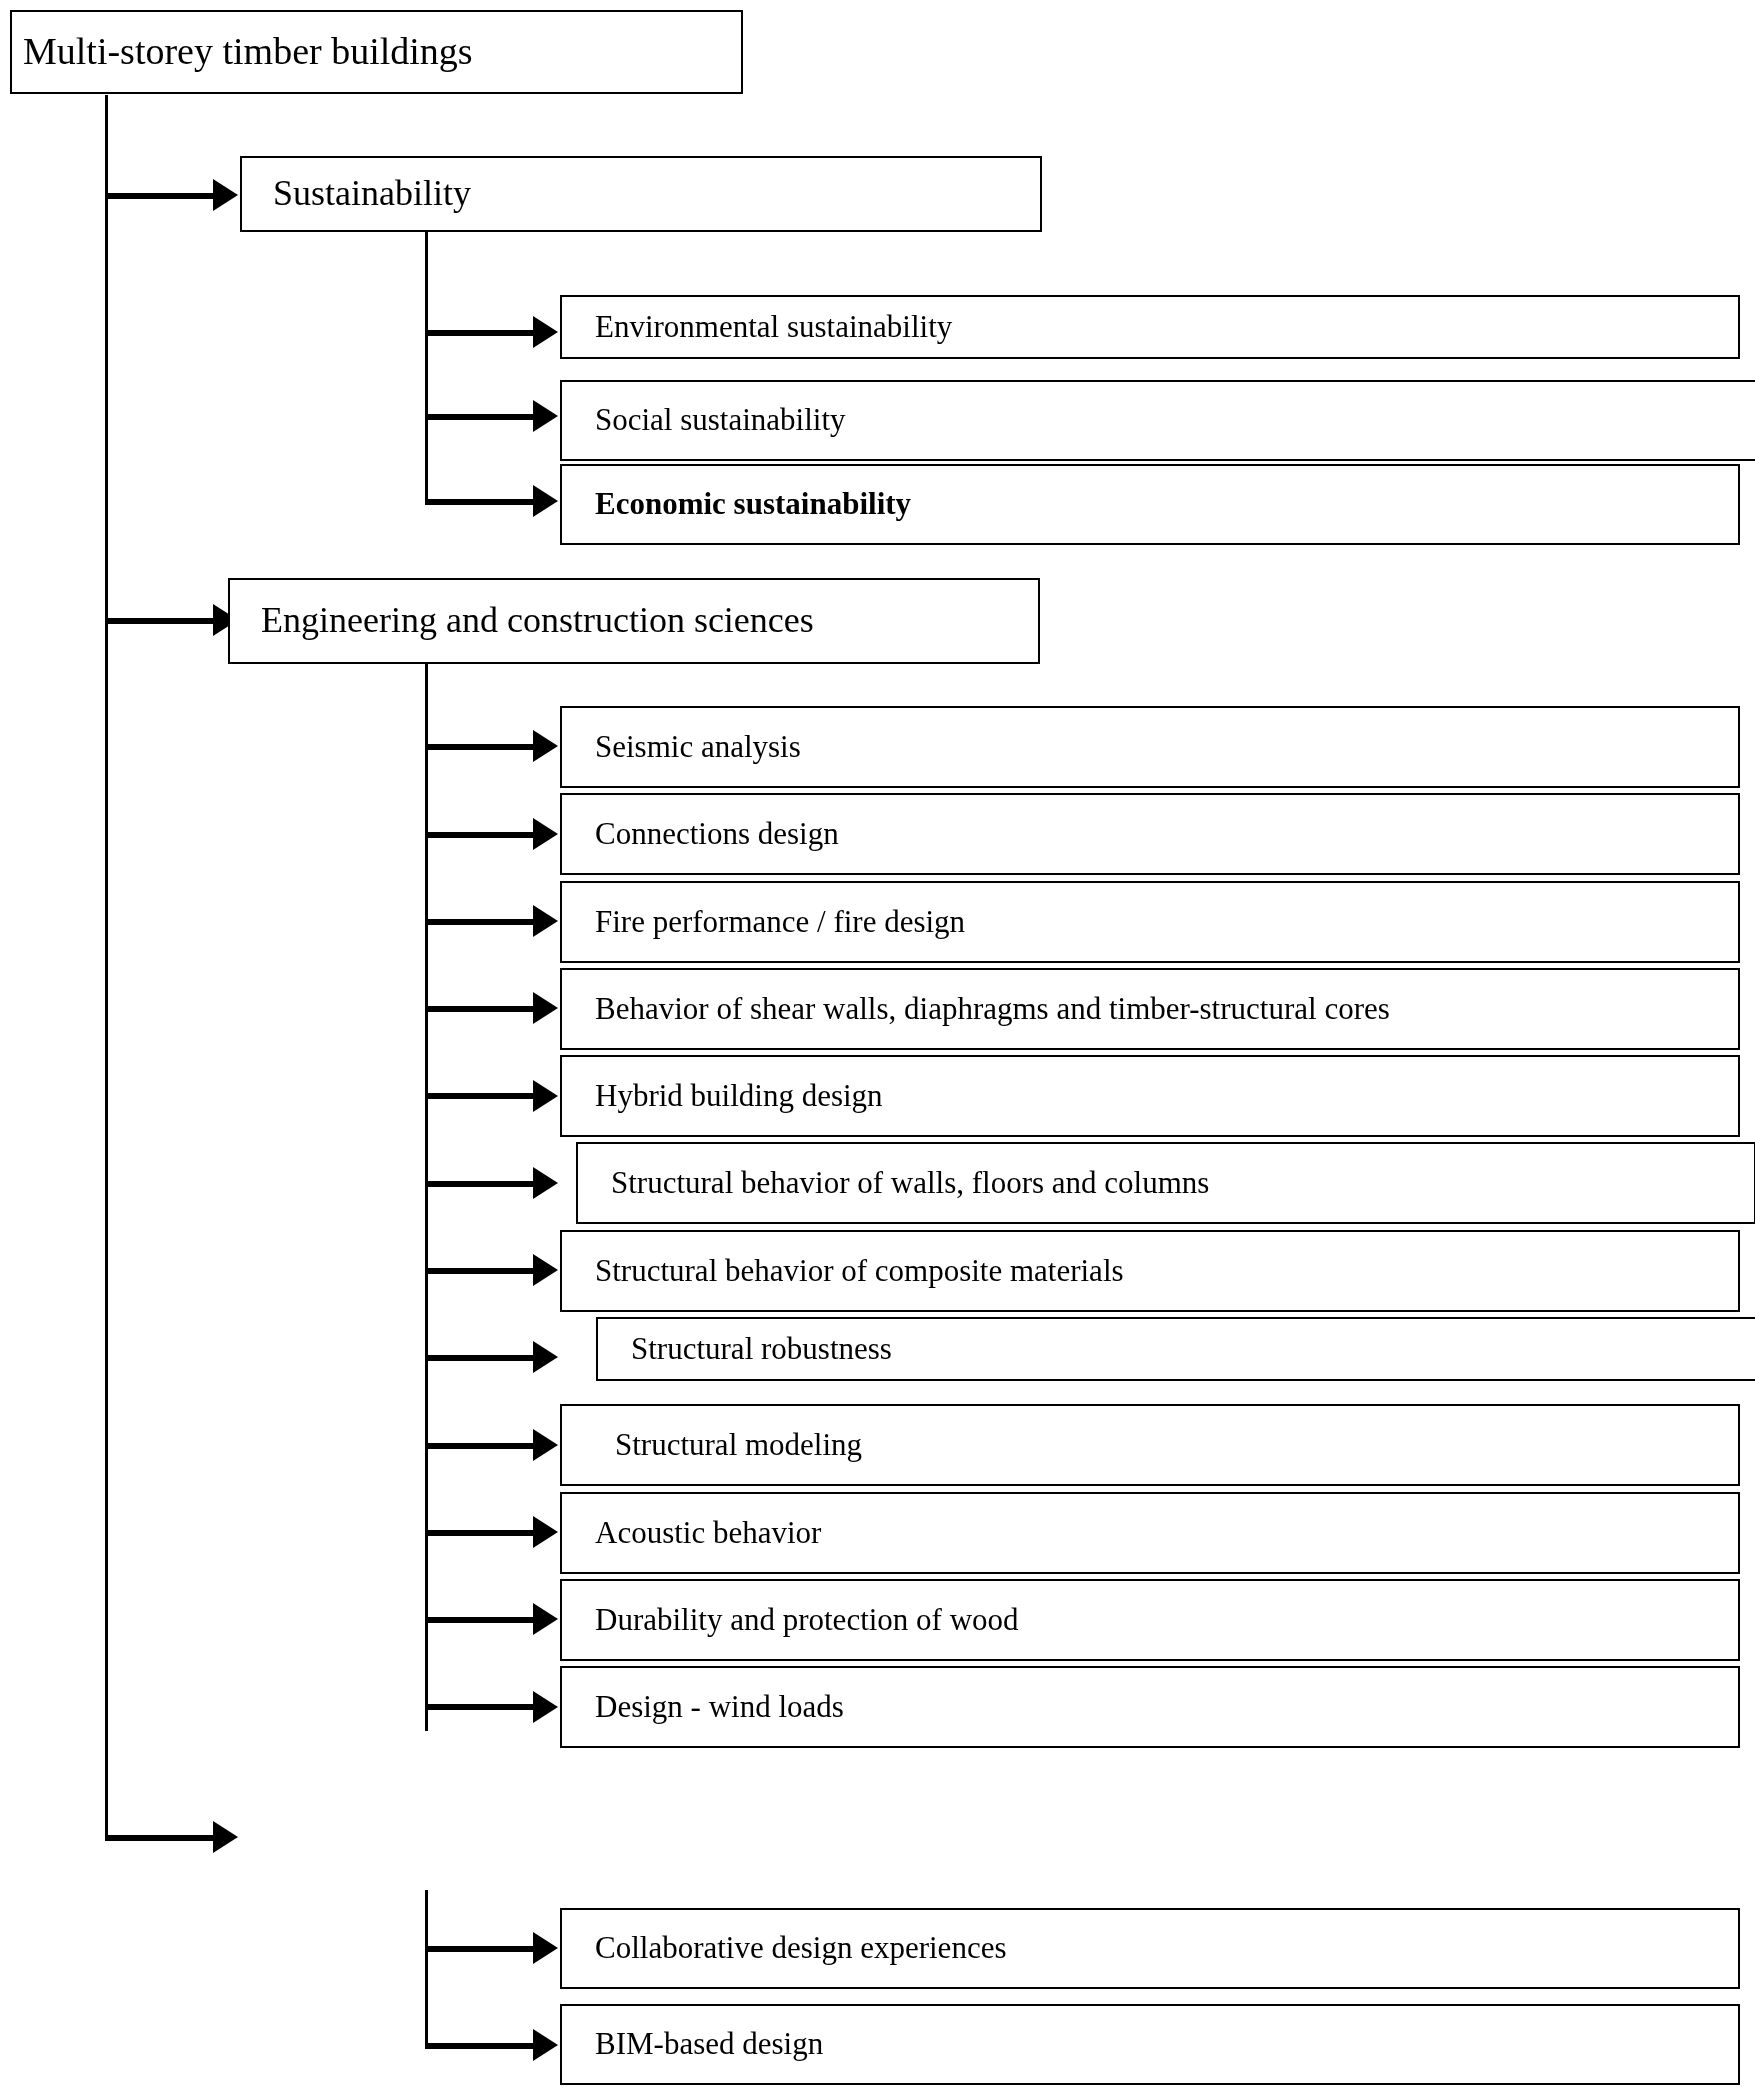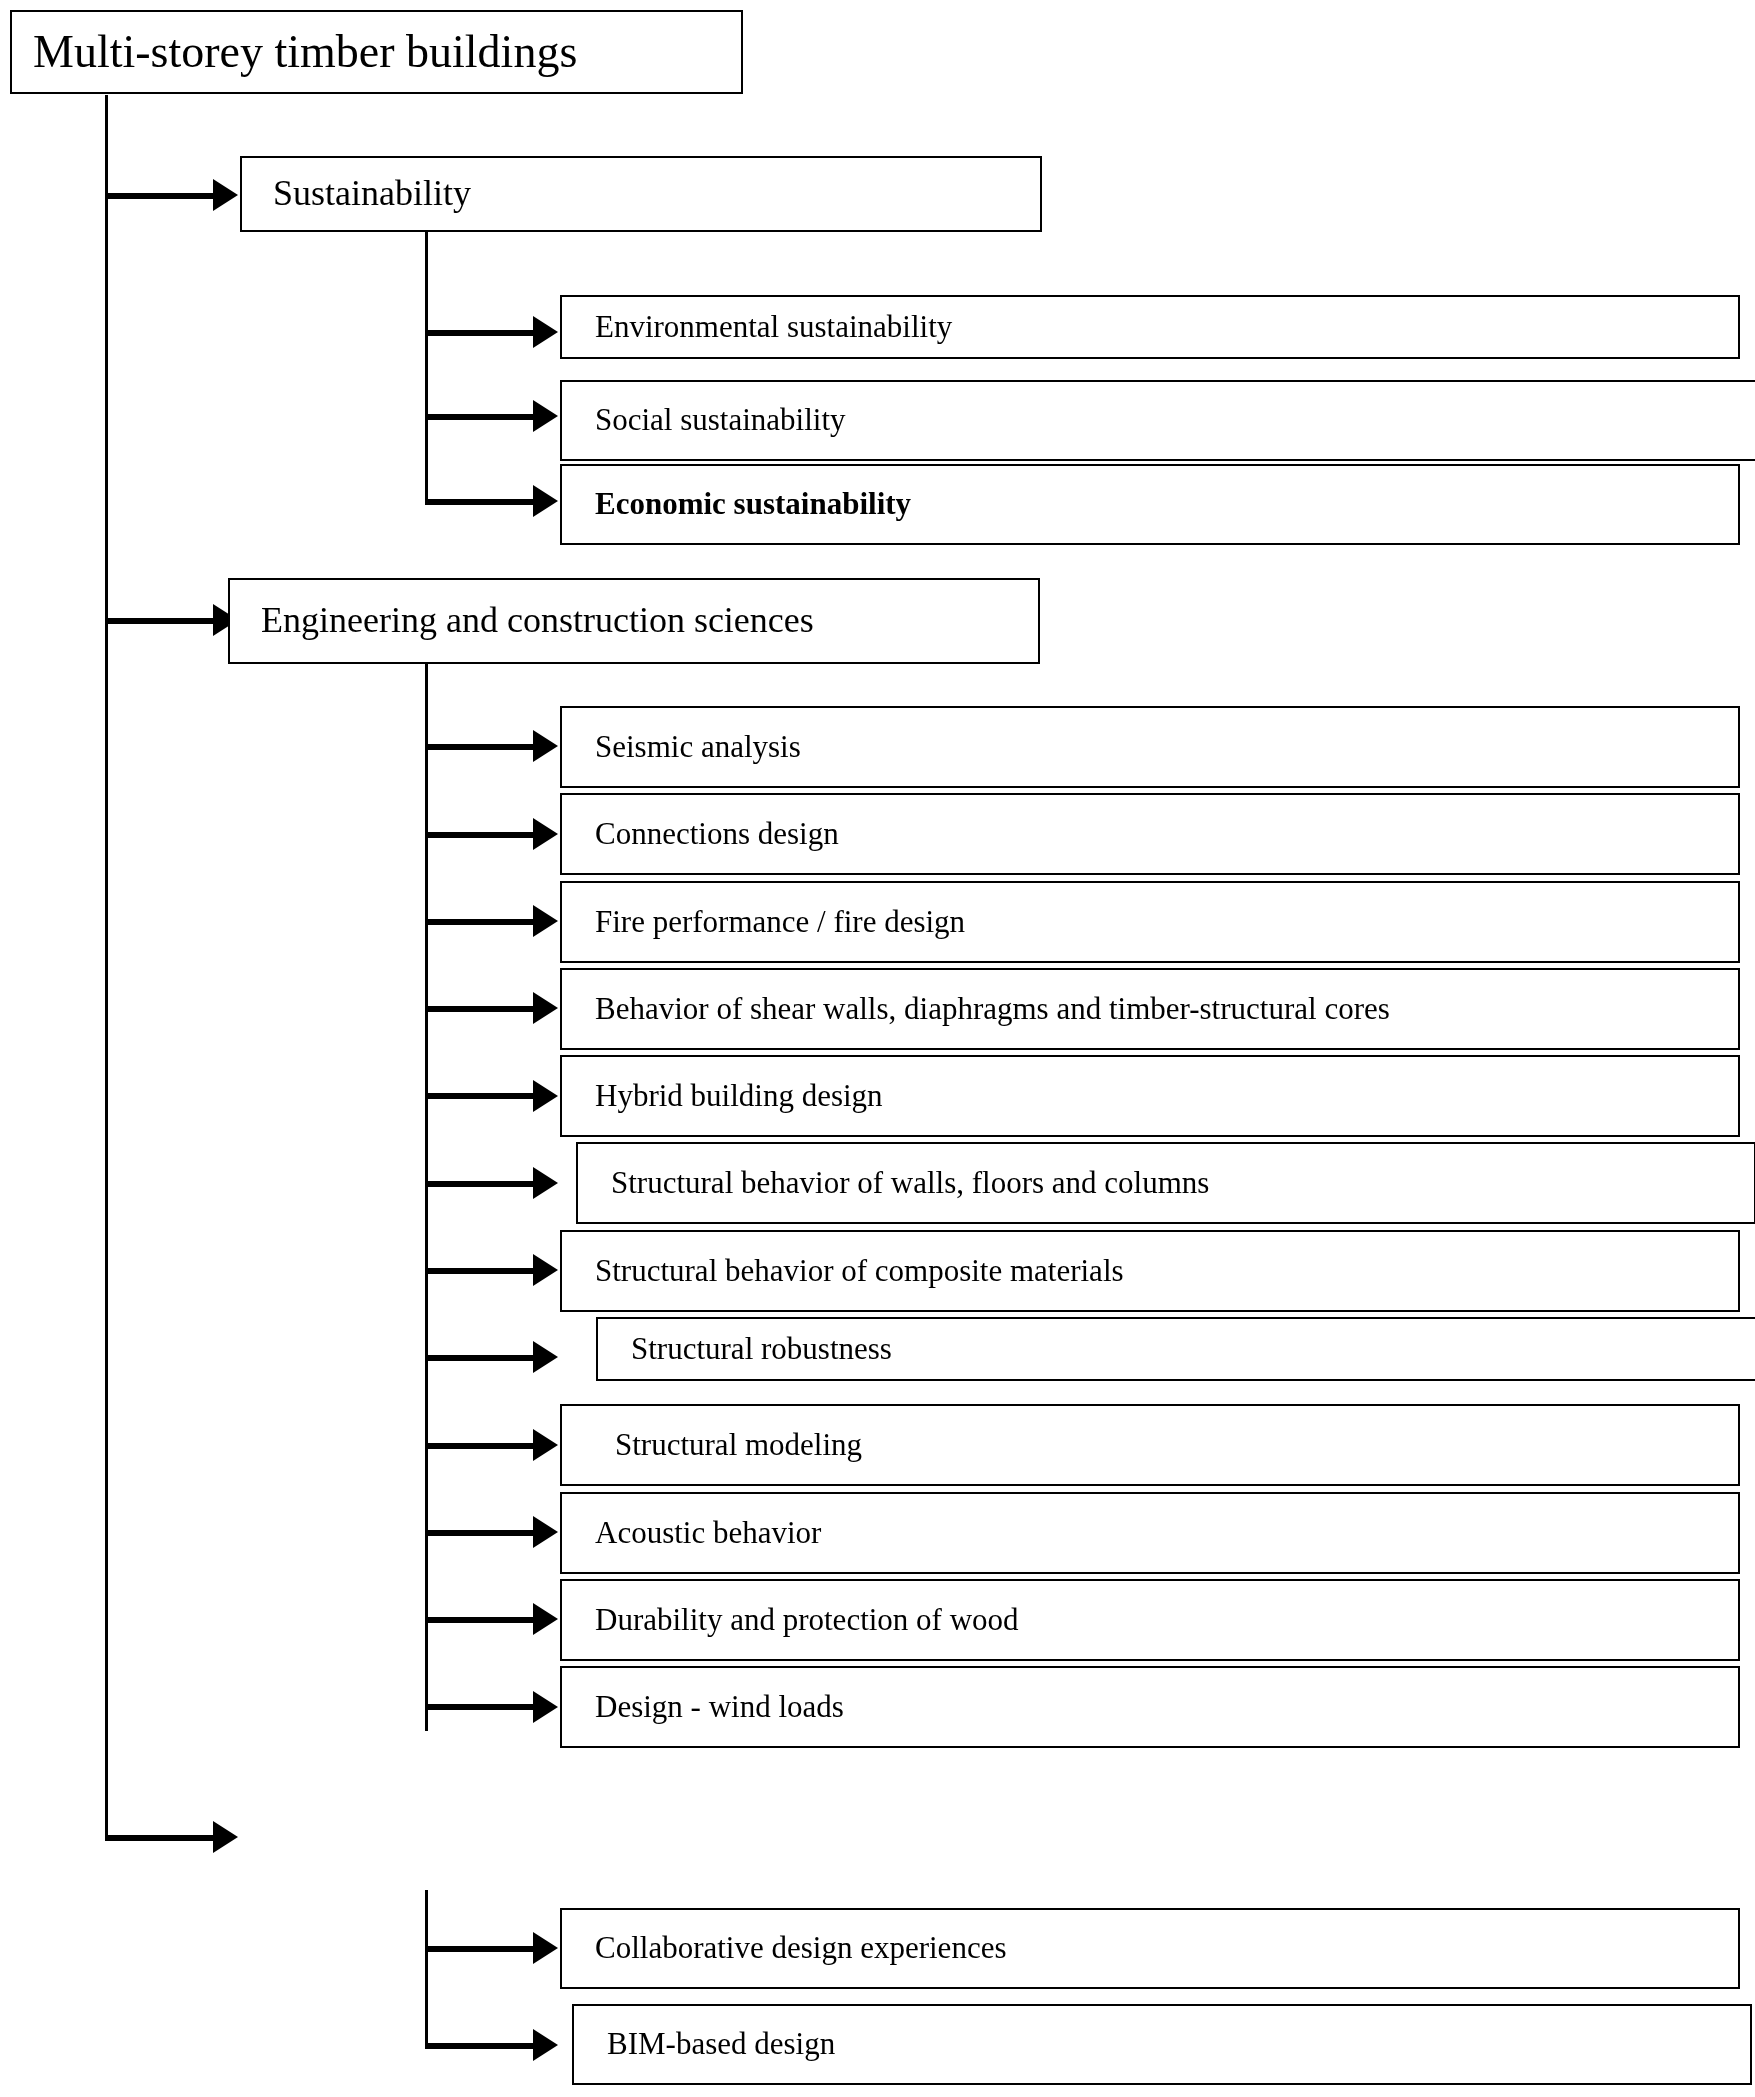--- a/index.html
+++ b/index.html
@@ -28,22 +28,22 @@
     display: block;
     white-space: nowrap;
     color: #000000;
     line-height: 1.05;
   }
   
   .lvl0 {
     border-width: 2.8px;
   }
   .lvl0 .label {
-    font-size: 46px;
-    padding-left: 21px;
+    font-size: 38px;
+    padding-left: 11px;
   }
   
   .lvl1 {
     border-width: 2.8px;
   }
   .lvl1 .label {
     font-size: 36px;
     padding-left: 31px;
   }
   
@@ -200,18 +200,18 @@
   <div class="vline" style="left:425px; top:1890px; width:3.3px; height:158px;"></div>
 
   <div class="hline" style="left:425px; top:1946px; width:111px;"></div>
   <div class="arrowhead" style="left:533px; top:1932px;"></div>
   <div class="node lvl2" style="left:560px; top:1908px; width:1180px; height:81px;">
     <span class="label">Collaborative design experiences</span>
   </div>
 
   <div class="hline" style="left:425px; top:2043px; width:111px;"></div>
   <div class="arrowhead" style="left:533px; top:2029px;"></div>
-  <div class="node lvl2" style="left:560px; top:2004px; width:1180px; height:81px;margin-left:12px;">
+  <div class="node lvl2" style="left:560px; top:2004px; width:1180px; height:81px;">
     <span class="label">BIM-based design</span>
   </div>
 
 </div>
 
 
 </body></html>

